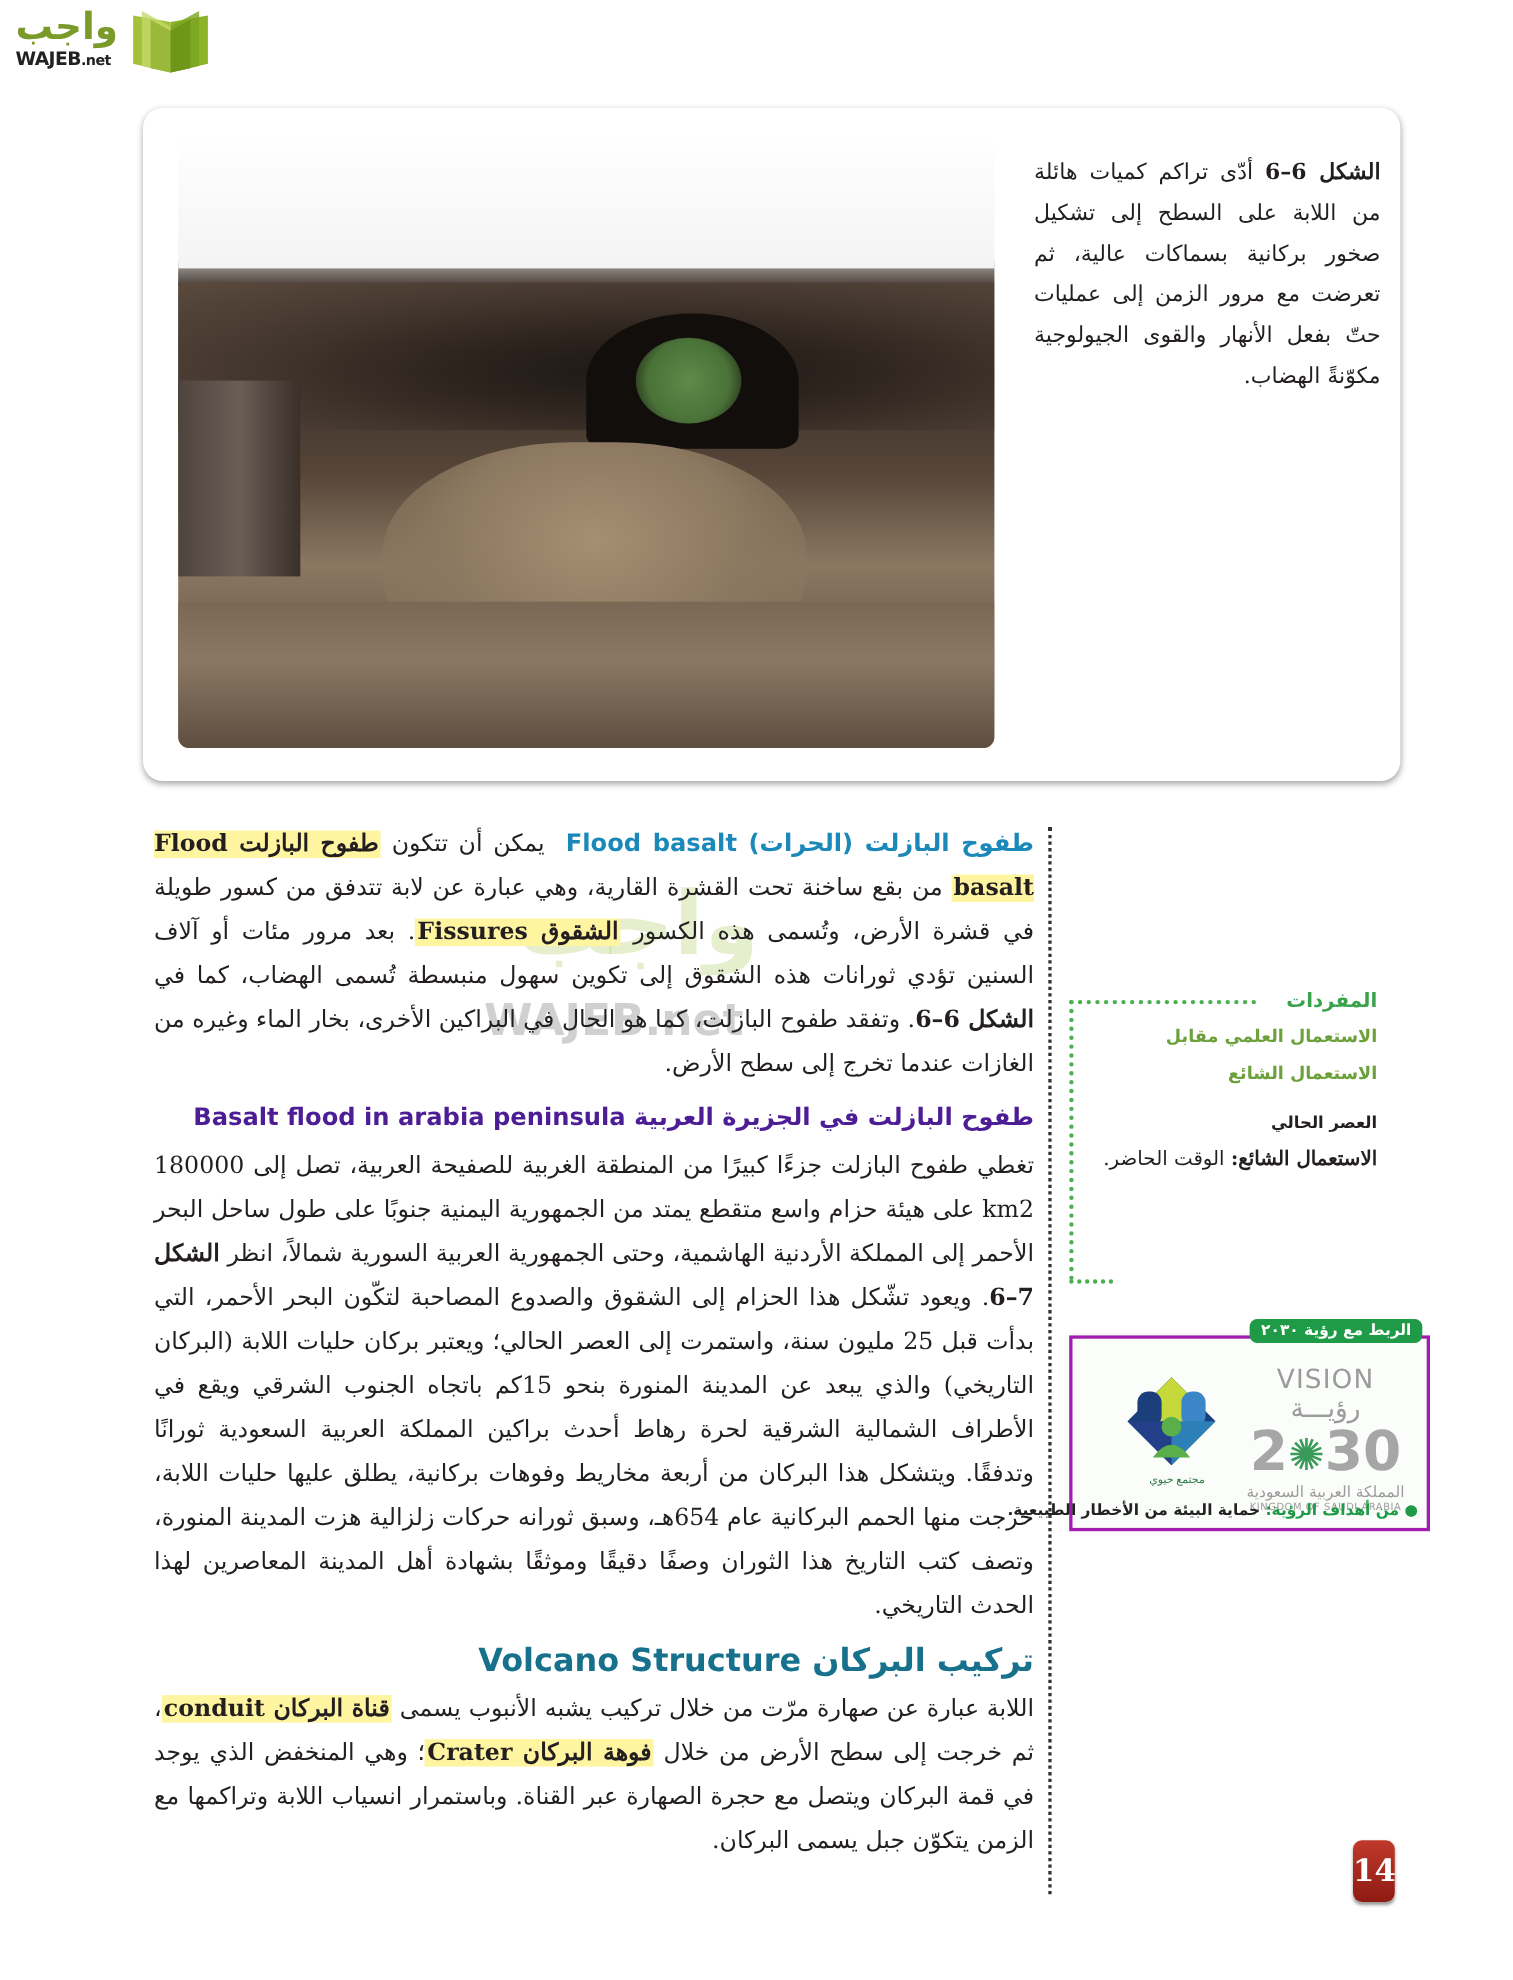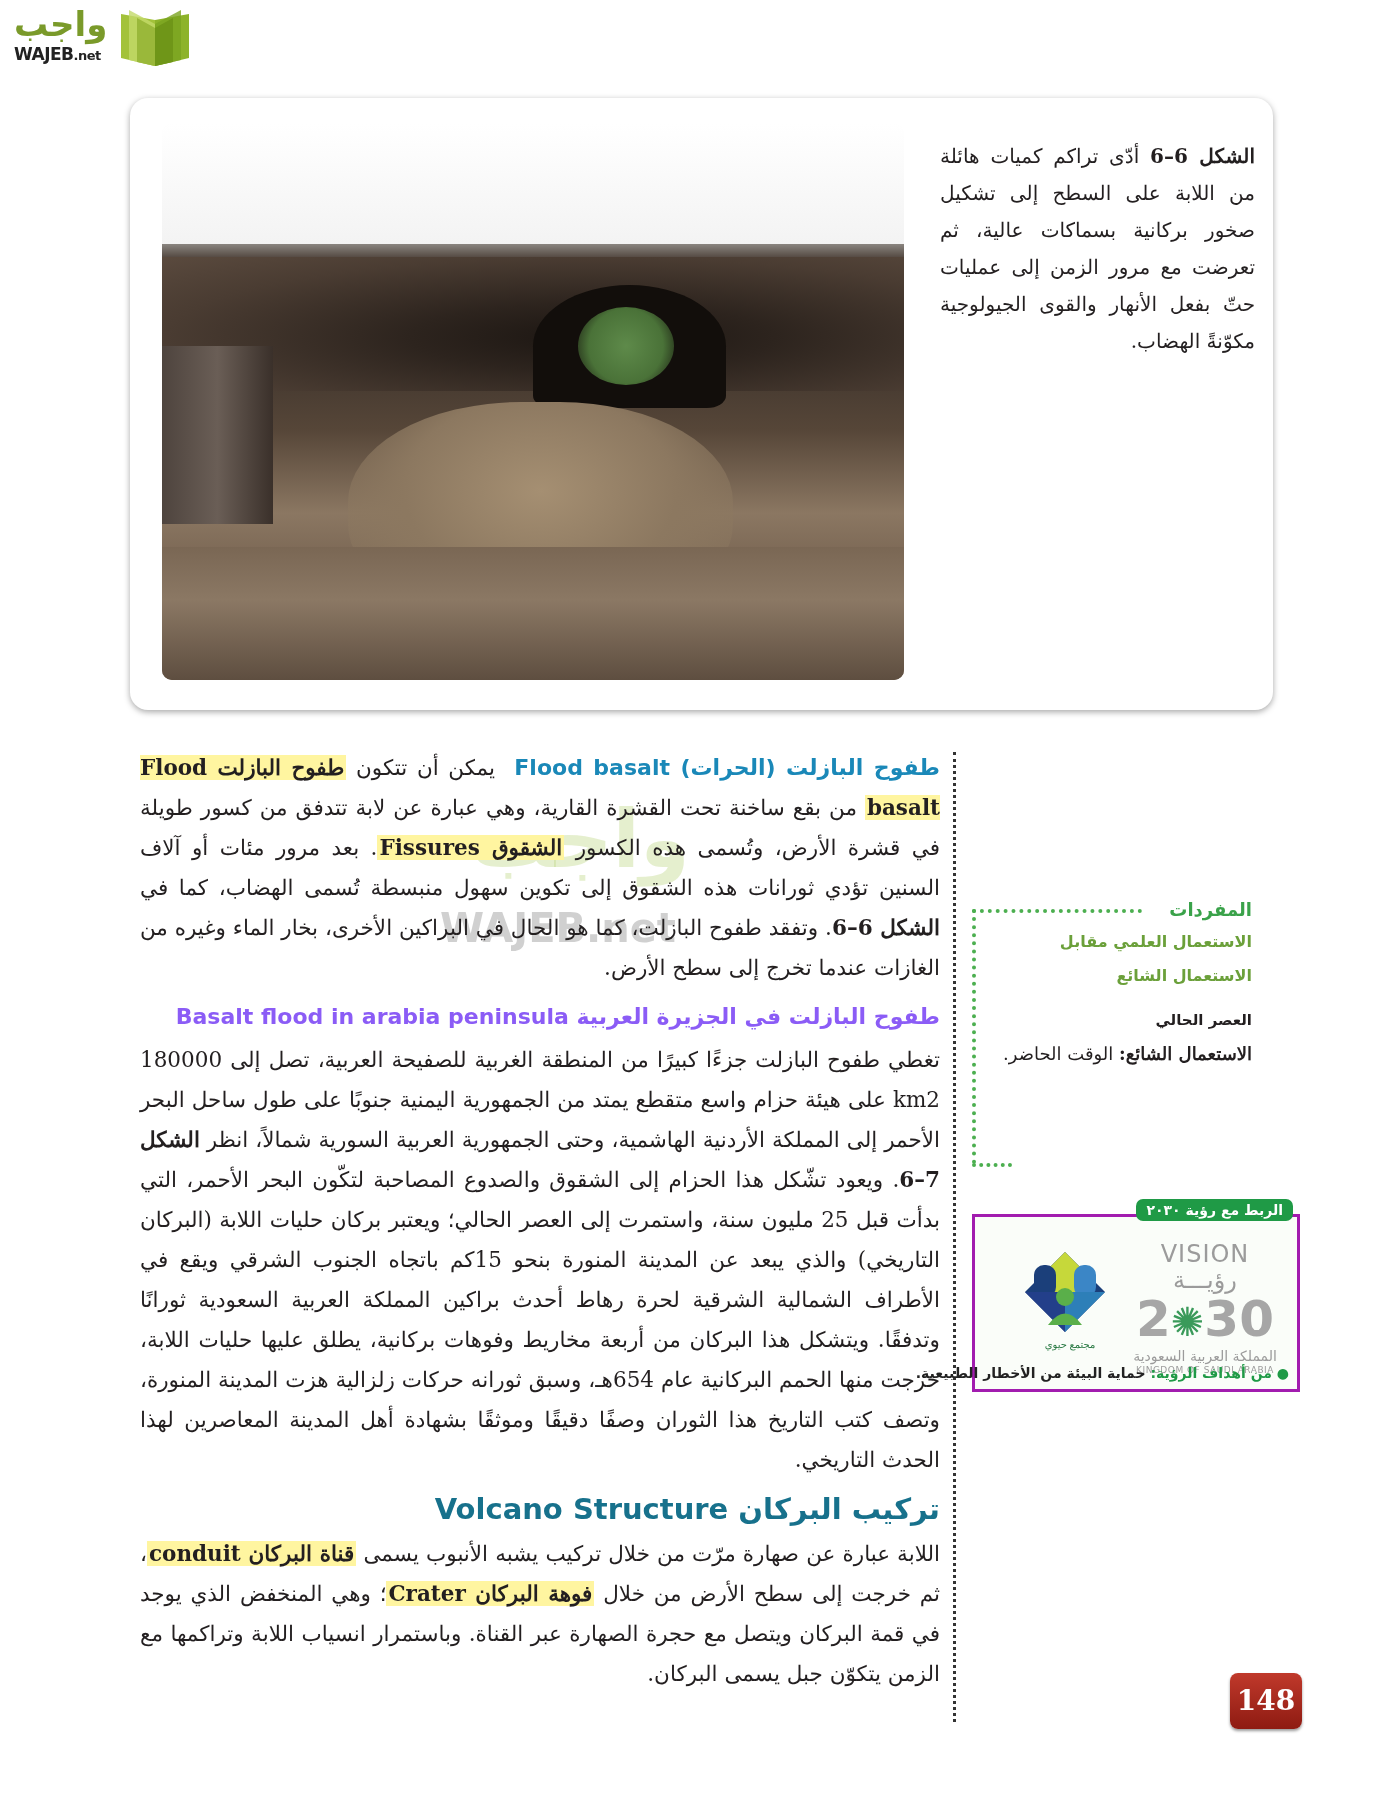--- a/index.html
+++ b/index.html
@@ -32,21 +32,21 @@
 
   .caption { position:absolute; right:18px; top:40px; width:315px; direction:rtl; text-align:justify;
              font-size:20px; line-height:37px; color:#231f20; }
   .caption b { font-weight:bold; }
 
   
   .main { left:140px; top:748px; width:800px; direction:rtl; font-size:21.5px; line-height:40px; text-align:justify; }
   .para { margin:0; }
   .hl { background:#fff5a0; font-weight:bold; padding:0 2px; }
   .head-blue { color:#1a88b8; font-weight:bold; font-family:"DejaVu Sans", sans-serif; font-size:22px; }
-  .head-red { color:#8b5cf6; font-weight:bold; font-family:"DejaVu Sans", sans-serif; font-size:22px; line-height:46px; margin:6px 0 0 0; }
+  .head-red { color:#4c1d95; font-weight:bold; font-family:"DejaVu Sans", sans-serif; font-size:22px; line-height:46px; margin:6px 0 0 0; }
   .head-teal { color:#17718c; font-weight:bold; font-family:"DejaVu Sans", sans-serif; font-size:29px; line-height:50px; margin:4px 0 0 0; }
 
   .dotted-rule { left:953px; top:752px; width:0; height:970px; border-left:3px dotted #333; }
 
   
   .vocab { left:972px; top:895px; width:290px; height:280px; }
   .vocab-frame-top { position:absolute; left:0; top:14px; width:170px; border-top:4px dotted #4caf50; }
   .vocab-frame-left { position:absolute; left:0; top:14px; height:255px; border-left:4px dotted #4caf50; }
   .vocab-frame-bottom { position:absolute; left:0; top:268px; width:40px; border-top:4px dotted #4caf50; }
   .vocab-body { position:absolute; right:10px; top:0; width:270px; direction:rtl; text-align:right; }
@@ -68,21 +68,21 @@
   .v-vision span { direction:rtl; }
   .v-year { font-size:50px; font-weight:bold; line-height:52px; color:#a6a6a6; }
   .v-year .o { color:#3a9a5a; font-size:40px; }
   .v-kingdom-ar { font-size:14px; line-height:16px; direction:rtl; }
   .v-kingdom-en { font-size:9px; line-height:12px; letter-spacing:0.5px; }
   .vision-goal { position:absolute; right:8px; bottom:8px; direction:rtl; font-family:"DejaVu Sans", sans-serif; font-size:14px; font-weight:bold; color:#222; white-space:nowrap; }
   .vision-goal .lbl { color:#1f9a46; }
   .vision-goal .dot { color:#1f9a46; }
 
   
-  .page-num { left:1230px; top:1673px; width:72px; height:56px; border-radius:8px; background:linear-gradient(#c0392b,#8e1b12);
+  .page-num { left:1230px; top:1673px; width:38px; height:56px; border-radius:8px; background:linear-gradient(#c0392b,#8e1b12);
               color:#fff; font-family:"DejaVu Serif", serif; font-weight:bold; font-size:28px; text-align:center; line-height:56px;
               box-shadow:0 2px 3px rgba(0,0,0,0.4); }
 
   
   .watermark { left:450px; top:800px; width:260px; font-family:"DejaVu Sans", sans-serif; font-weight:bold; color:rgba(150,190,60,0.25);
                font-size:80px; line-height:80px; text-align:center; pointer-events:none; }
   .watermark-en { left:440px; top:905px; font-family:"DejaVu Sans", sans-serif; font-weight:bold; color:rgba(120,120,120,0.35); font-size:40px; pointer-events:none; }
 </style>
 </head>
 <body>

